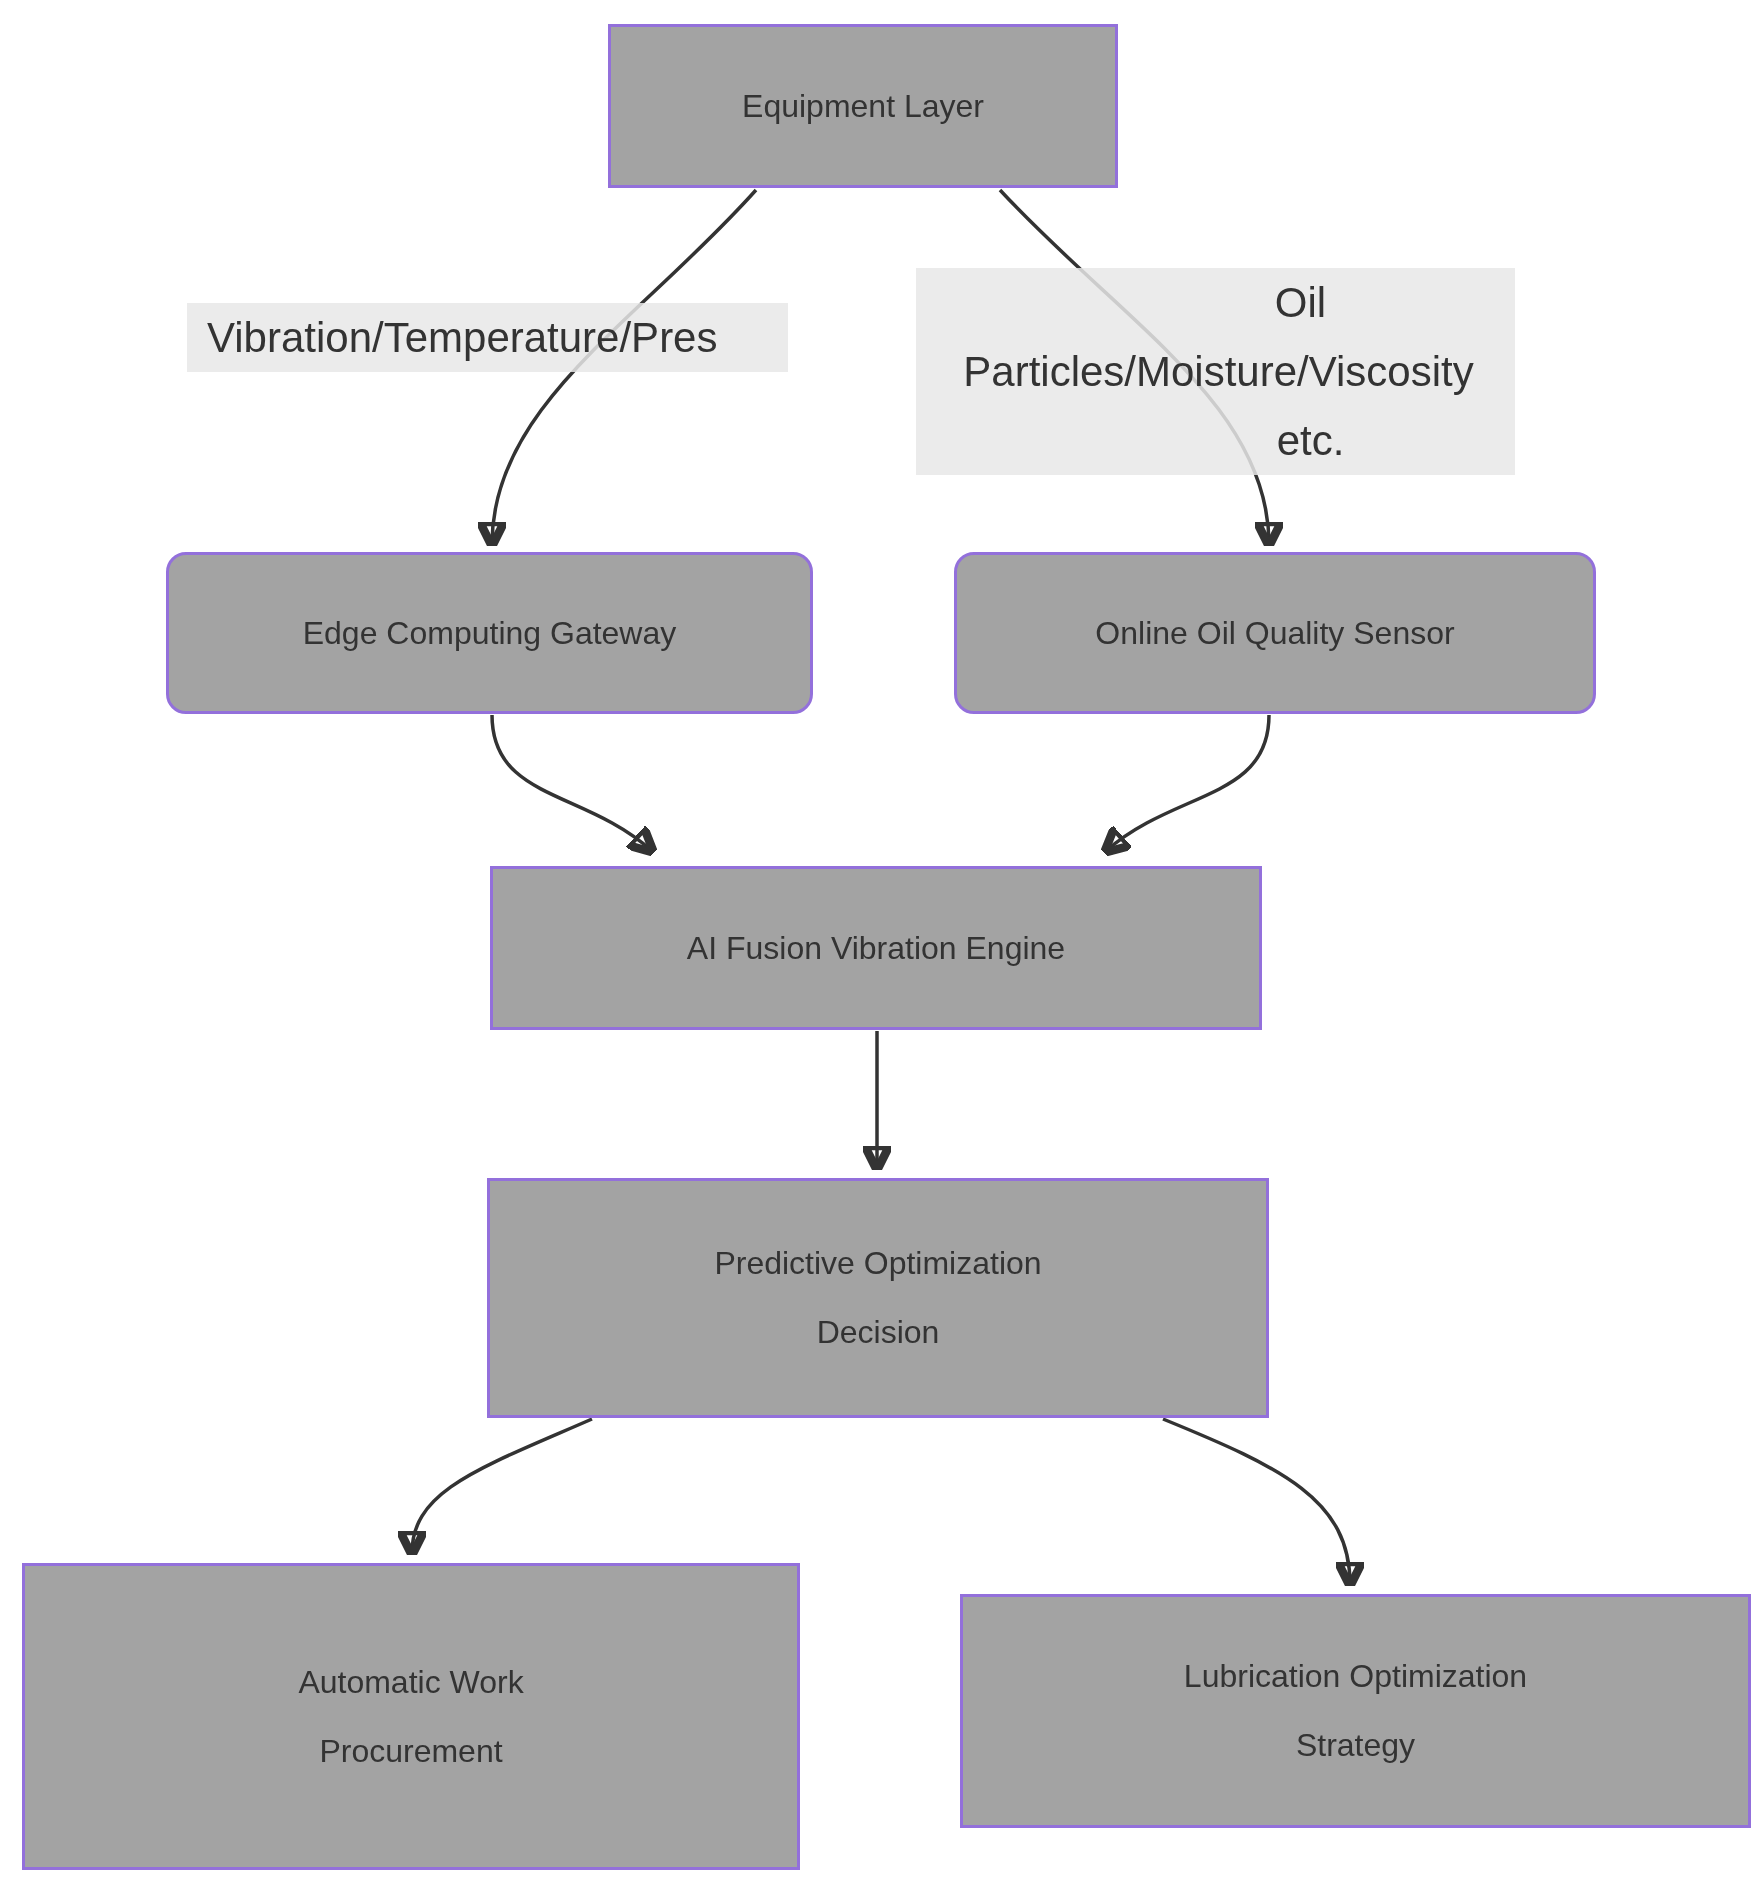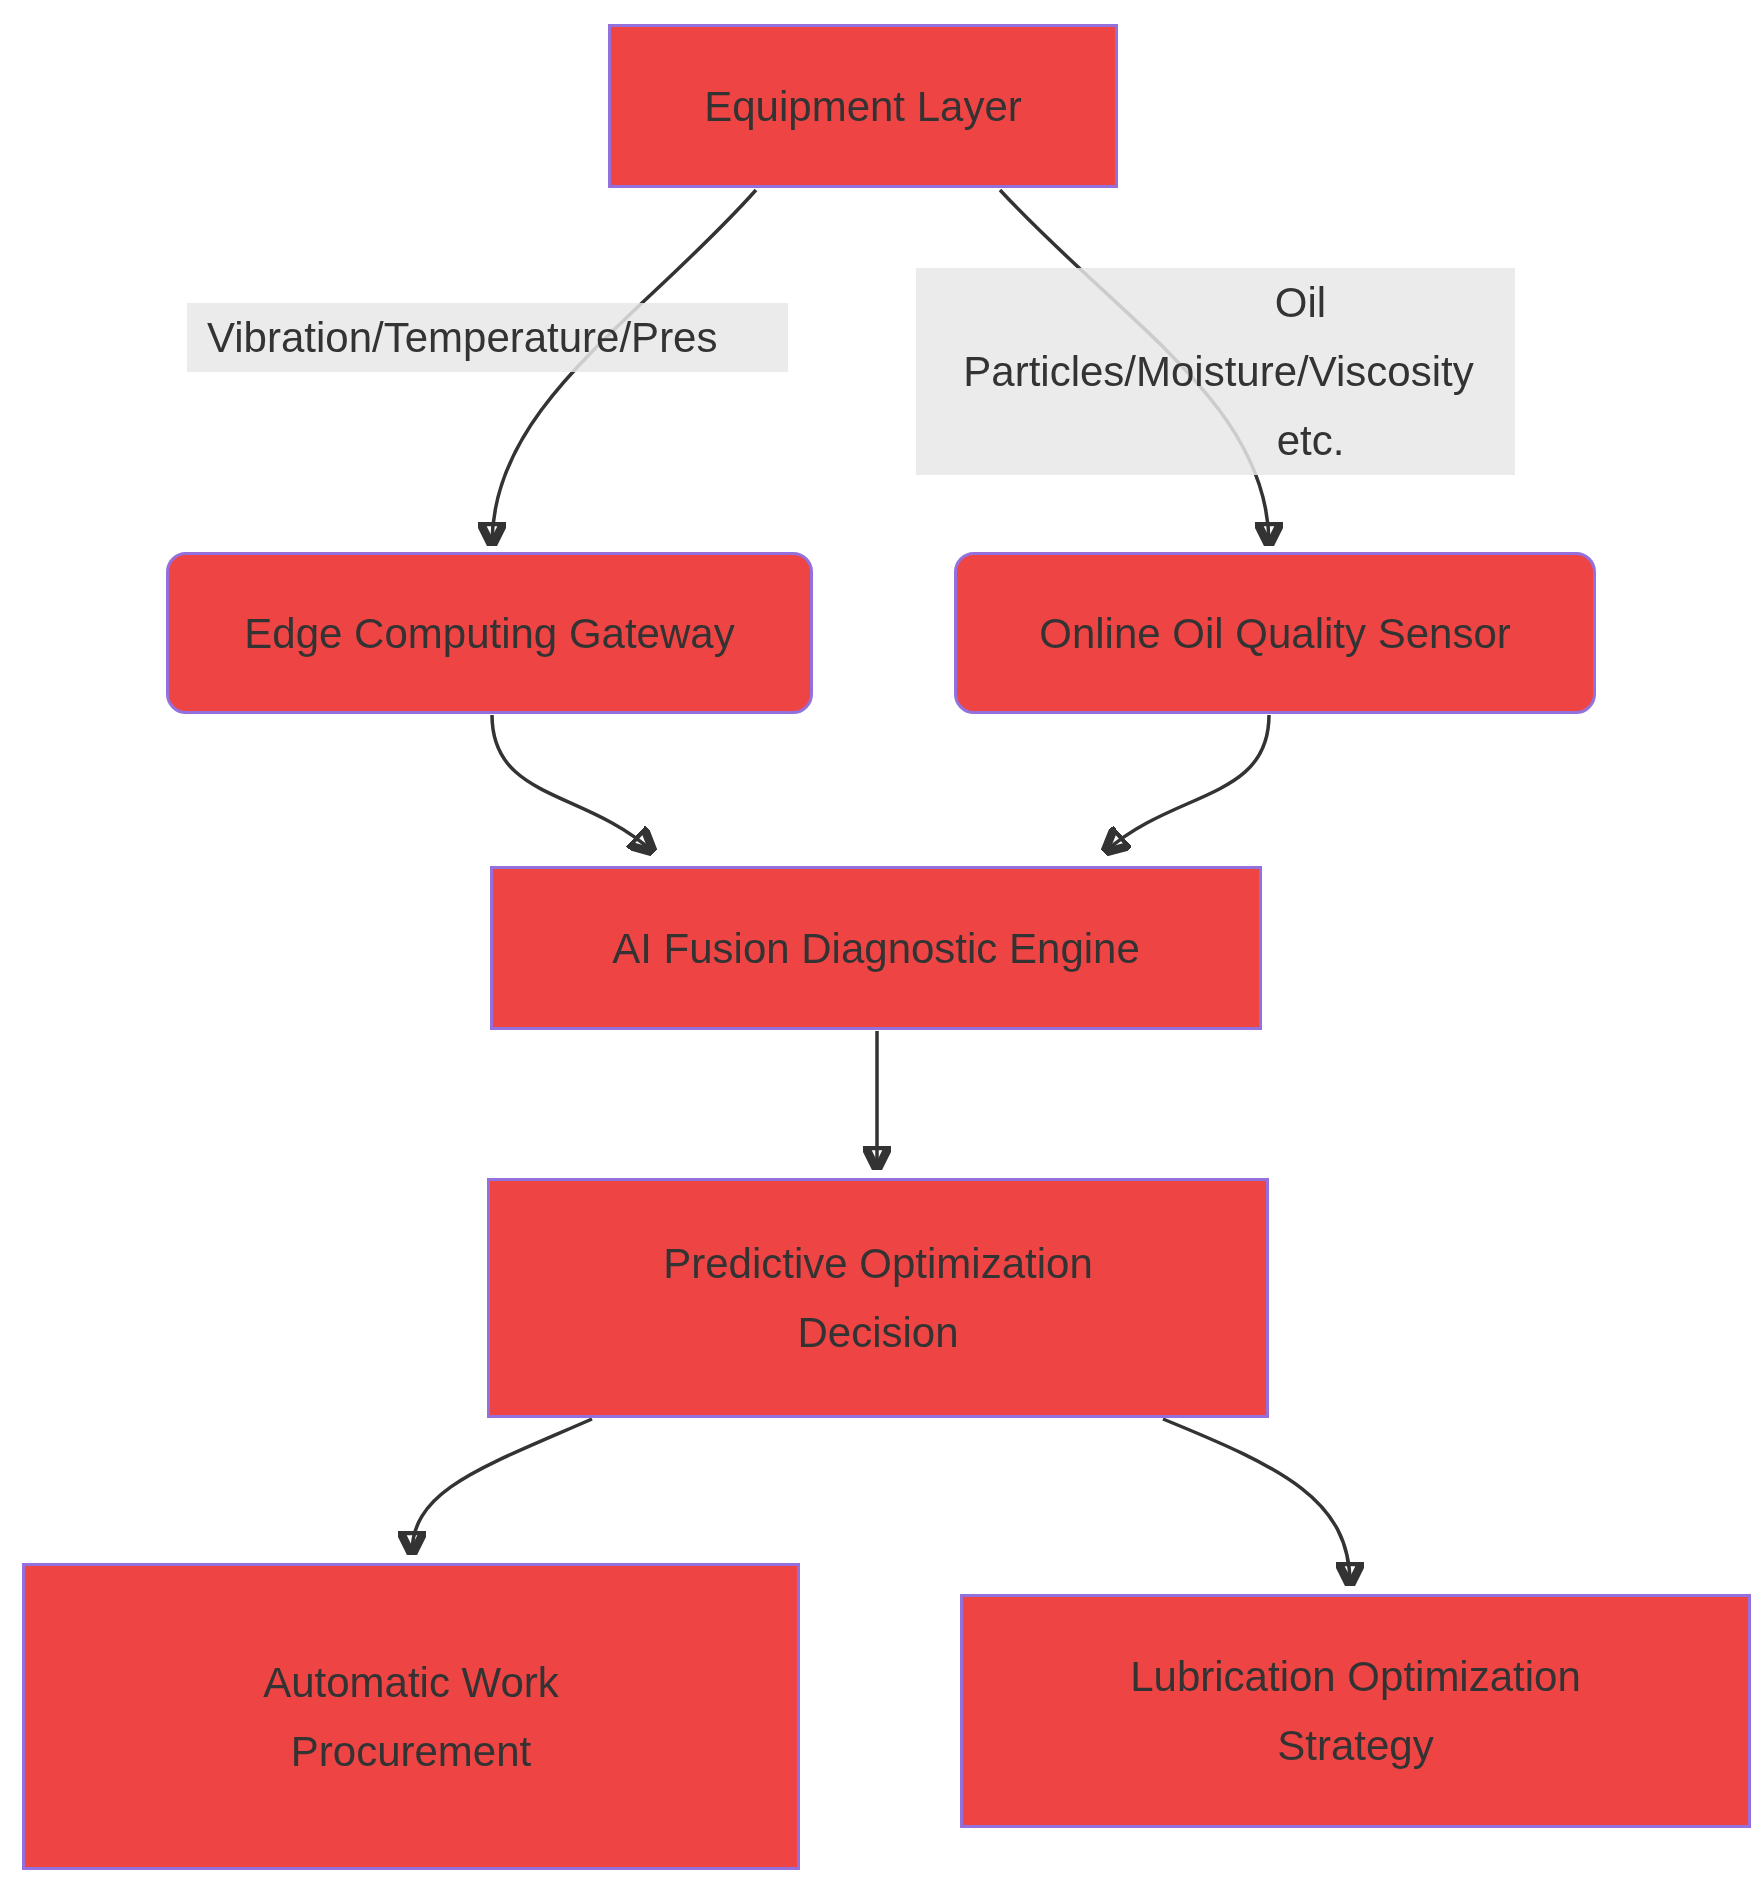--- a/index.html
+++ b/index.html
@@ -30,26 +30,26 @@
     left:916px;top:268px;width:599px;height:207px;
     text-align:center;
   }
   #l-oil .eline{white-space:nowrap;}
   #l-oil .l0{transform:translateX(85px);}
   #l-oil .l1{transform:translateX(3px);}
   #l-oil .l2{transform:translateX(95px);}
 
   .node{
     position:absolute;z-index:2;
-    background:#ef4444;
+    background:#a3a3a3;
     border:3px solid #9370DB;
     box-sizing:border-box;
     display:flex;align-items:center;justify-content:center;
     text-align:center;
-    font-size:42px;line-height:69px;
+    font-size:32px;line-height:69px;
     color:#333333;
   }
   .node.rounded{border-radius:20px;}
   .node .txt{width:100%;}
 
   #n-equipment {left:608px;top:24px;  width:510px;height:164px;}
   #n-gateway   {left:166px;top:552px; width:647px;height:162px;}
   #n-sensor    {left:954px;top:552px; width:642px;height:162px;}
   #n-ai        {left:490px;top:866px; width:772px;height:164px;}
   #n-predictive{left:487px;top:1178px;width:782px;height:240px;}
@@ -99,21 +99,21 @@
   </div>
 
   <div class="node rounded" id="n-sensor">
     <div class="txt">
       <div>Online Oil Quality Sensor</div>
     </div>
   </div>
 
   <div class="node" id="n-ai">
     <div class="txt">
-      <div>AI Fusion Diagnostic Engine</div>
+      <div>AI Fusion Vibration Engine</div>
     </div>
   </div>
 
   <div class="node" id="n-predictive">
     <div class="txt">
       <div>Predictive Optimization</div>
       <div>Decision</div>
     </div>
   </div>
 

